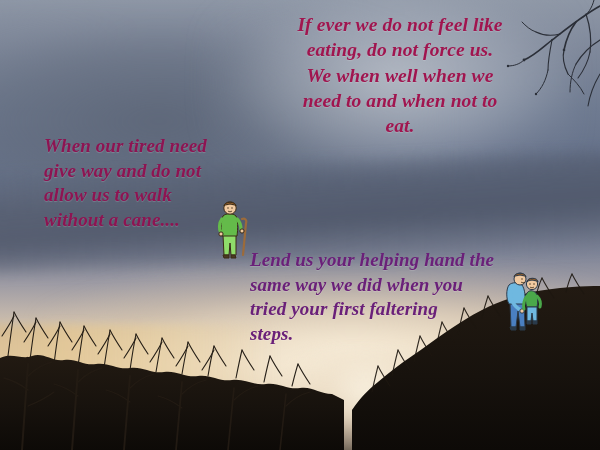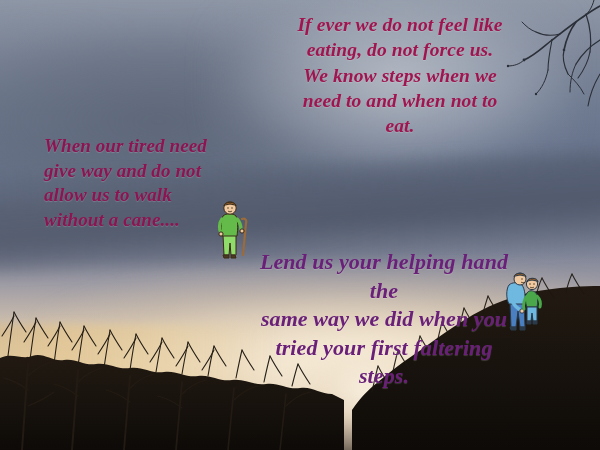--- a/index.html
+++ b/index.html
@@ -170,22 +170,22 @@
     top: 134px;
     width: 212px;
     text-align: left;
     font-size: 19px;
     color: #8d1452;
   }
   #quote-bottom {
     left: 250px;
     top: 248px;
     width: 268px;
-    text-align: center;
-    font-size: 22px;
+    text-align: left;
+    font-size: 19px;
     color: #6a2079;
   }
 
   
   .clipart { position: absolute; }
   #clipart-cane   { left: 212px; top: 199px;  width: 40px; height: 62px; }
   #clipart-helping{ left: 500px; top: 269px;  width: 52px; height: 62px; }
   .clipart svg { display: block; }
 </style>
 </head>
@@ -403,21 +403,21 @@
         <path d="M10 58 L11 61 L16 61 L16 58 Z" fill="#2b3a4a"></path>
         <path d="M20 58 L20 61 L25 61 L25 58 Z" fill="#2b3a4a"></path>
         <path d="M27 52 L27 55 L31 55 L31 52 Z" fill="#2b3a4a"></path>
         <path d="M33 52 L33 55 L37 55 L37 52 Z" fill="#2b3a4a"></path>
       </g>
     </svg>
   </div>
 
   <div class="quote" id="quote-top" style="color: rgb(160, 21, 79);">If ever we do not feel like
 eating, do not force us.
-We know steps when we
+We when well when we
 need to and when not to
 eat.</div>
 
   <div class="quote" id="quote-left" style="color: rgb(141, 20, 82);">When our tired need
 give way and do not
 allow us to walk
 without a cane....</div>
 
   <div class="quote" id="quote-bottom" style="color: rgb(106, 32, 121);">Lend us your helping hand the
 same way we did when you

